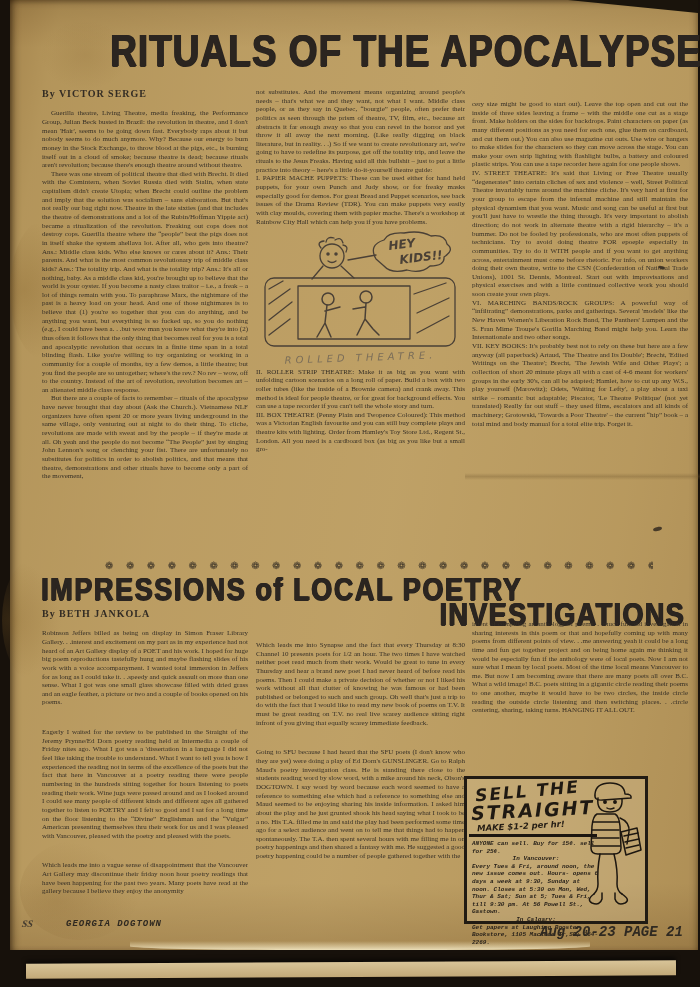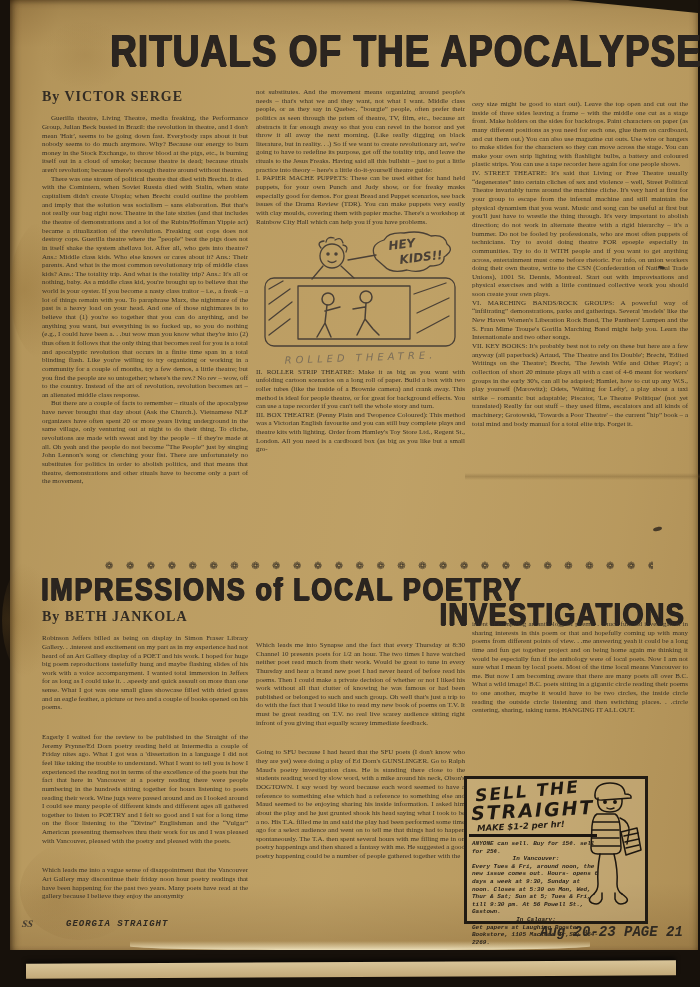--- a/index.html
+++ b/index.html
@@ -25,21 +25,21 @@
 
   .h1{
     position:absolute;font-family:"Liberation Sans",sans-serif;font-weight:bold;
     color:#2b2520;white-space:nowrap;letter-spacing:1px;
     text-shadow:0.9px 0 currentColor,-0.5px 0 currentColor,0 0.4px currentColor;
   }
   #title1{left:100px;top:26px;width:560px;text-align:center;font-size:37px;transform:scaleY(1.22);transform-origin:center top}
   #title2a{left:31px;top:572px;font-size:27px;letter-spacing:1.6px;transform:scaleY(1.18);transform-origin:left top}
   #title2b{right:13px;top:597px;font-size:27px;letter-spacing:1.4px;transform:scaleY(1.18);transform-origin:right top}
 
-  .byline{font-size:14px;font-weight:bold;letter-spacing:1px;color:#332c24;margin-bottom:9px}
+  .byline{font-size:10px;font-weight:bold;letter-spacing:1px;color:#332c24;margin-bottom:9px}
   .col{
     position:absolute;font-size:7px;line-height:1.235;color:#362f26;
     text-align:justify;overflow:hidden;word-spacing:-0.1px;
   }
   .col p{margin:0}
   p.ind{text-indent:9px}
   p.item{margin-top:0}
   p.sp{margin-top:21px}
   #a1c1{left:32px;top:88px;width:206px;height:470px}
   #a1c2{left:246px;top:88px;width:209px;height:470px}
@@ -228,18 +228,18 @@
 
     <div class="ad-body">
       <div>ANYONE can sell.  Buy for 15¢. sell for 25¢.</div>
       <div class="c">In Vancouver:</div>
       <div>Every Tues &amp; Fri, around noon, the new issue comes out.  Hours- opens 6 days a week at 9:30, Sunday at noon.  Closes at 5:30 on Mon, Wed, Thur &amp; Sat; Sun at 5; Tues &amp; Fri, till 9:30 pm.  At 56 Powell St., Gastown.</div>
       <div class="c">In Calgary:</div>
       <div>Get papers at Laughing Rooster Bookstore, 1105 Macleod Tr,SE; 264-2269.</div>
     </div>
   </div>
 
-  <div class="footer-left">GEORGIA STRAIGHT</div>
+  <div class="footer-left">GEORGIA DOGTOWN</div>
   <div class="footer-right">Aug 20-23  PAGE 21</div>
   <div class="edge-label">SS</div>
 </div>
 
 <div class="bottom-sliver"></div>
 
 </body></html>

